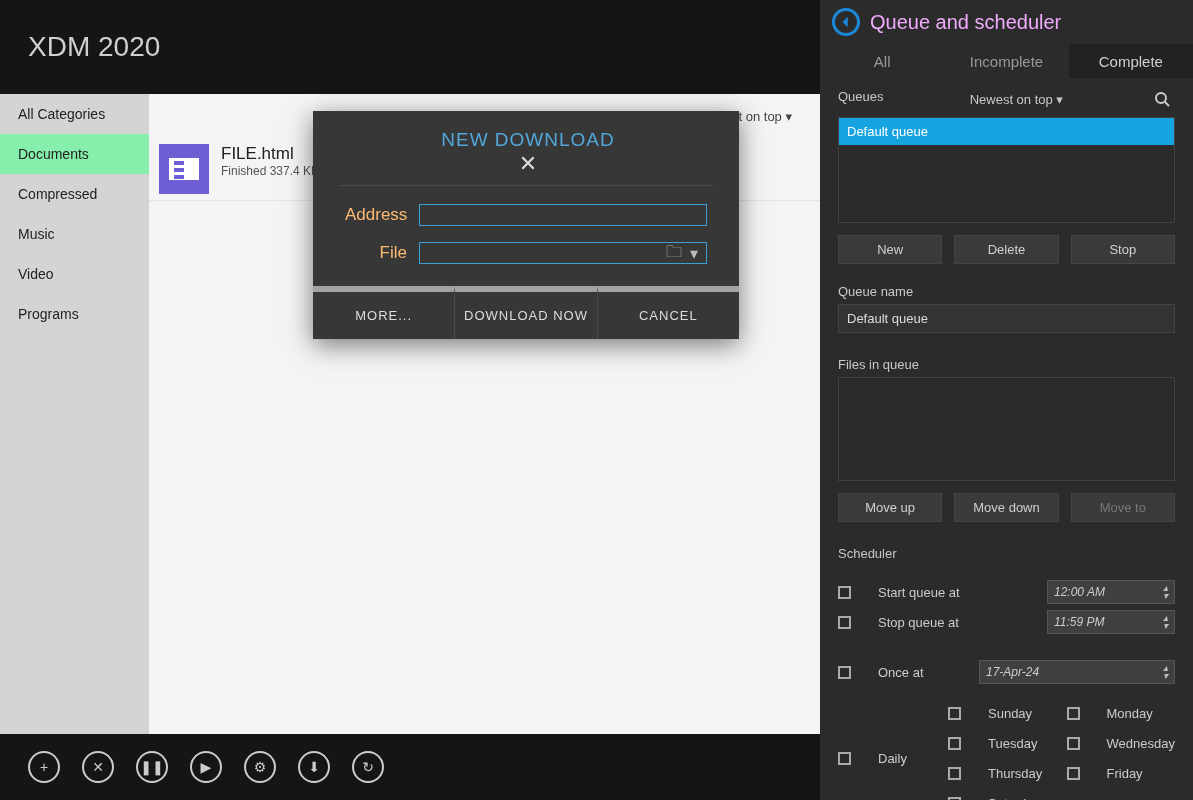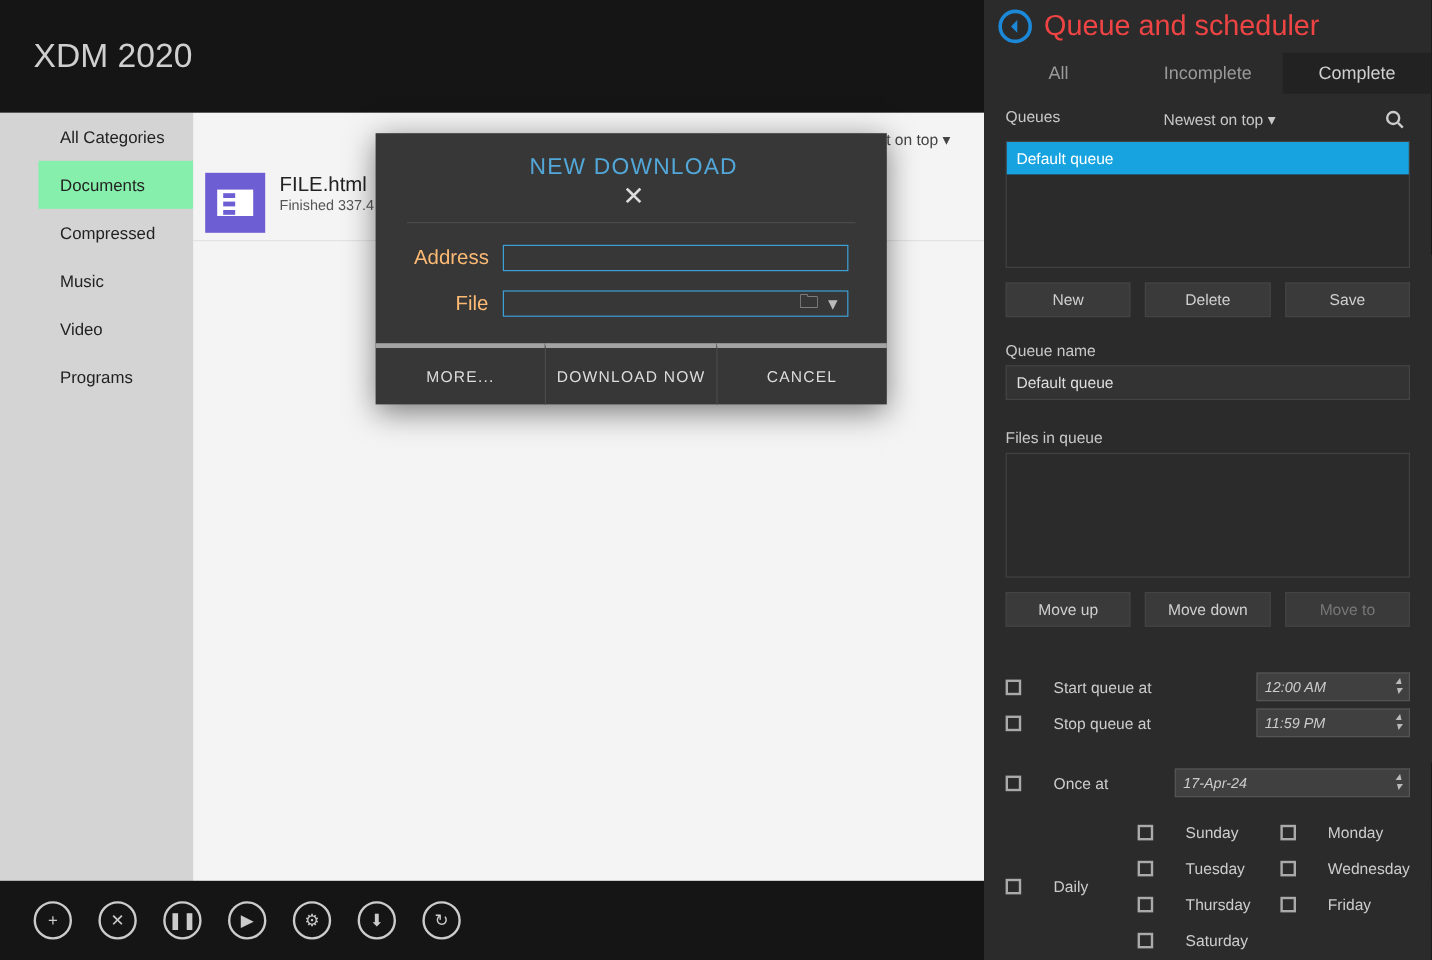--- a/index.html
+++ b/index.html
@@ -9,21 +9,21 @@
 .titlebar .social { display: flex; gap: 18px; align-items: center; }
 .titlebar svg { width: 18px; height: 18px; fill: #aaa; }
 .titlebar .winctrl { display: flex; gap: 20px; align-items: center; margin-left: 18px; }
 .titlebar .winctrl span { color: #aaa; font-size: 18px; line-height: 1; }
 .menubar-items { display: flex; gap: 20px; margin-right: 18px; }
 .menubar-items span { color: #8f8f8f; font-size: 14px; font-weight: 600; }
 
 .header-brand { position: absolute; top: 0; left: 0; height: 94px; width: 820px; background: #151515; display: flex; align-items: center; padding-left: 28px; color: #cfcfcf; font-size: 28px; font-weight: 400; }
 
 .content-area { position: absolute; top: 94px; left: 0; width: 820px; bottom: 0; background: #d4d4d4; display: flex; }
-.sidebar { width: 161px; background: #d4d4d4; padding-left: 32px; }
+.sidebar { width: 149px; background: #d4d4d4; }
 .sidebar .cat { padding: 12px 18px; font-size: 14px; color: #222; }
 .sidebar .cat.selected { background: #86efac; }
 
 .main-list { flex: 1; background: #f4f4f4; }
 .filter-row { height: 44px; display: flex; justify-content: flex-end; align-items: center; gap: 40px; padding-right: 28px; font-size: 13px; color: #444; }
 .download-row { display: flex; gap: 12px; padding: 6px 10px; border-bottom: 1px solid #e3e3e3; }
 .dl-icon { width: 50px; height: 50px; background: #6d5ed4; display: flex; align-items: center; justify-content: center; }
 .dl-icon .doc { width: 30px; height: 22px; background: #fff; position: relative; }
 .dl-icon .doc::before { content:""; position:absolute; top:3px; left:5px; right:15px; height:4px; background:#6d5ed4; box-shadow: 0 7px 0 #6d5ed4, 0 14px 0 #6d5ed4; }
 .dl-name { font-size: 17px; color: #222; }
@@ -32,21 +32,21 @@
 .bottom-bar { position: absolute; left: 0; bottom: 0; width: 100%; height: 66px; background: #151515; display: flex; align-items: center; gap: 22px; padding-left: 28px; }
 .circ-icon { width: 32px; height: 32px; border: 2px solid #ccc; border-radius: 50%; display: flex; align-items: center; justify-content: center; color: #ccc; font-size: 14px; }
 .bottom-bar .right-side { position: absolute; right: 36px; display: flex; align-items: center; gap: 14px; font-size: 14px; color: #ccc; }
 .toggle-on { background:#006699; color:#d8d8d8; font-size:11px; font-weight:600; padding:4px 10px; letter-spacing:1px; }
 
 
 .right-panel { position: absolute; top: 0; right: 0; width: 373px; height: 800px; background: #2b2b2b; overflow: hidden; display: flex; flex-direction: column; }
 .rp-header { height: 44px; display:flex; align-items:center; gap:10px; padding: 6px 12px; }
 .back-circle { width:28px; height:28px; border:3px solid #1b88d8; border-radius:50%; display:flex; align-items:center; justify-content:center; }
 .back-circle svg { width:14px; height:14px; fill:#1b88d8; }
-.rp-title { color:#ef4444; font-size:24px; }
+.rp-title { color:#f0abfc; font-size:20px; }
 
 .rp-tabs { display:flex; height:34px; font-size:15px; color:#999; }
 .rp-tabs div { flex:1; display:flex; align-items:center; justify-content:center; }
 .rp-tabs div.active { background:#222; color:#cfcfcf; }
 
 .rp-body { flex:1; padding: 8px 18px 12px 18px; overflow-y:auto; font-size:13px; color:#ccc; }
 .rp-label { font-size:13px; color:#c8c8c8; margin-bottom:5px; }
 .rp-sort { font-size:13px; color:#c8c8c8; display:flex; justify-content:space-between; align-items:center; margin-bottom:5px;gap:12px; }
 .queue-list { border:1px solid #414141; height:106px; background:#2b2b2b; }
 .queue-list .sel { background:#17a3e0; color:#fff; padding:6px 8px; font-size:13px; }
@@ -65,21 +65,21 @@
 .modal { position:absolute; top:111px; left:313px; width:426px; background:#373737; box-shadow: 0 6px 24px rgba(0,0,0,.5); }
 .modal-header { display:flex; justify-content:space-between; align-items:center; padding:18px 22px 8px 26px;flex-direction:column; }
 .modal-title { color:#52a7d8; font-size:19px; letter-spacing:1px; }
 .modal-close { color:#ddd; font-size:22px; }
 .modal hr { border:none; border-top:1px solid #4a4a4a; margin:0 26px 14px 26px; }
 .form-row { display:flex; align-items:center; gap:12px; padding:4px 32px; }
 .form-row label { width:62px; text-align:right; font-size:17px; color:#fdba74; }
 .form-row .minput { flex:1; height:22px; background:#373737; border:1px solid #3ca0d6; }
 .file-row .minput { display:flex; align-items:center; justify-content:flex-end; gap:8px; padding-right:8px; }
 .modal-buttons { display:flex; margin-top:18px; }
-.modal-buttons div { flex:1; text-align:center; padding:16px 0; font-size:13px; letter-spacing:1px; color:#ddd; border-top:4px solid #a3a3a3; }
+.modal-buttons div { flex:1; text-align:center; padding:16px 0; font-size:13px; letter-spacing:1px; color:#ddd; border-top:6px solid #a3a3a3; }
 .modal-buttons div + div { border-left:1px solid #4a4a4a; }
 
 .date-abs { position:absolute; top:168px; right:16px; font-size:12px; color:#444; }
 </style>
 </head>
 <body>
 
 <div class="titlebar">
   <div class="menubar-items">
     <span>File</span>
@@ -172,37 +172,38 @@
             <line x1="11" y1="11" x2="15" y2="15"></line>
           </svg>
         </span>
     </div>
     <div class="queue-list">
       <div class="sel">Default queue</div>
     </div>
     <div class="btn-row">
       <div class="gbtn">New</div>
       <div class="gbtn">Delete</div>
-      <div class="gbtn">Save</div>
+      <div class="gbtn">Stop</div>
     </div>
 
     <div style="height:20px"></div>
     <div class="rp-label">Queue name</div>
     <input class="rp-input" value="Default queue" style="">
 
     <div style="height:24px"></div>
     <div class="rp-label">Files in queue</div>
     <div class="files-box"></div>
     <div class="btn-row">
       <div class="gbtn">Move up</div>
       <div class="gbtn">Move down</div>
       <div class="gbtn disabled">Move to</div>
     </div>
 
     <div style="height:24px"></div>
+    <div class="rp-label">Scheduler</div>
     <div style="height:8px"></div>
 
     <div class="chk-row">
       <div class="chk"></div>
       <span style="flex:1">Start queue at</span>
       <div class="spin" style="max-width:128px">
           <span>12:00 AM</span>
           <span class="arrows">
             <span>▴</span>
             <span>▾</span>

